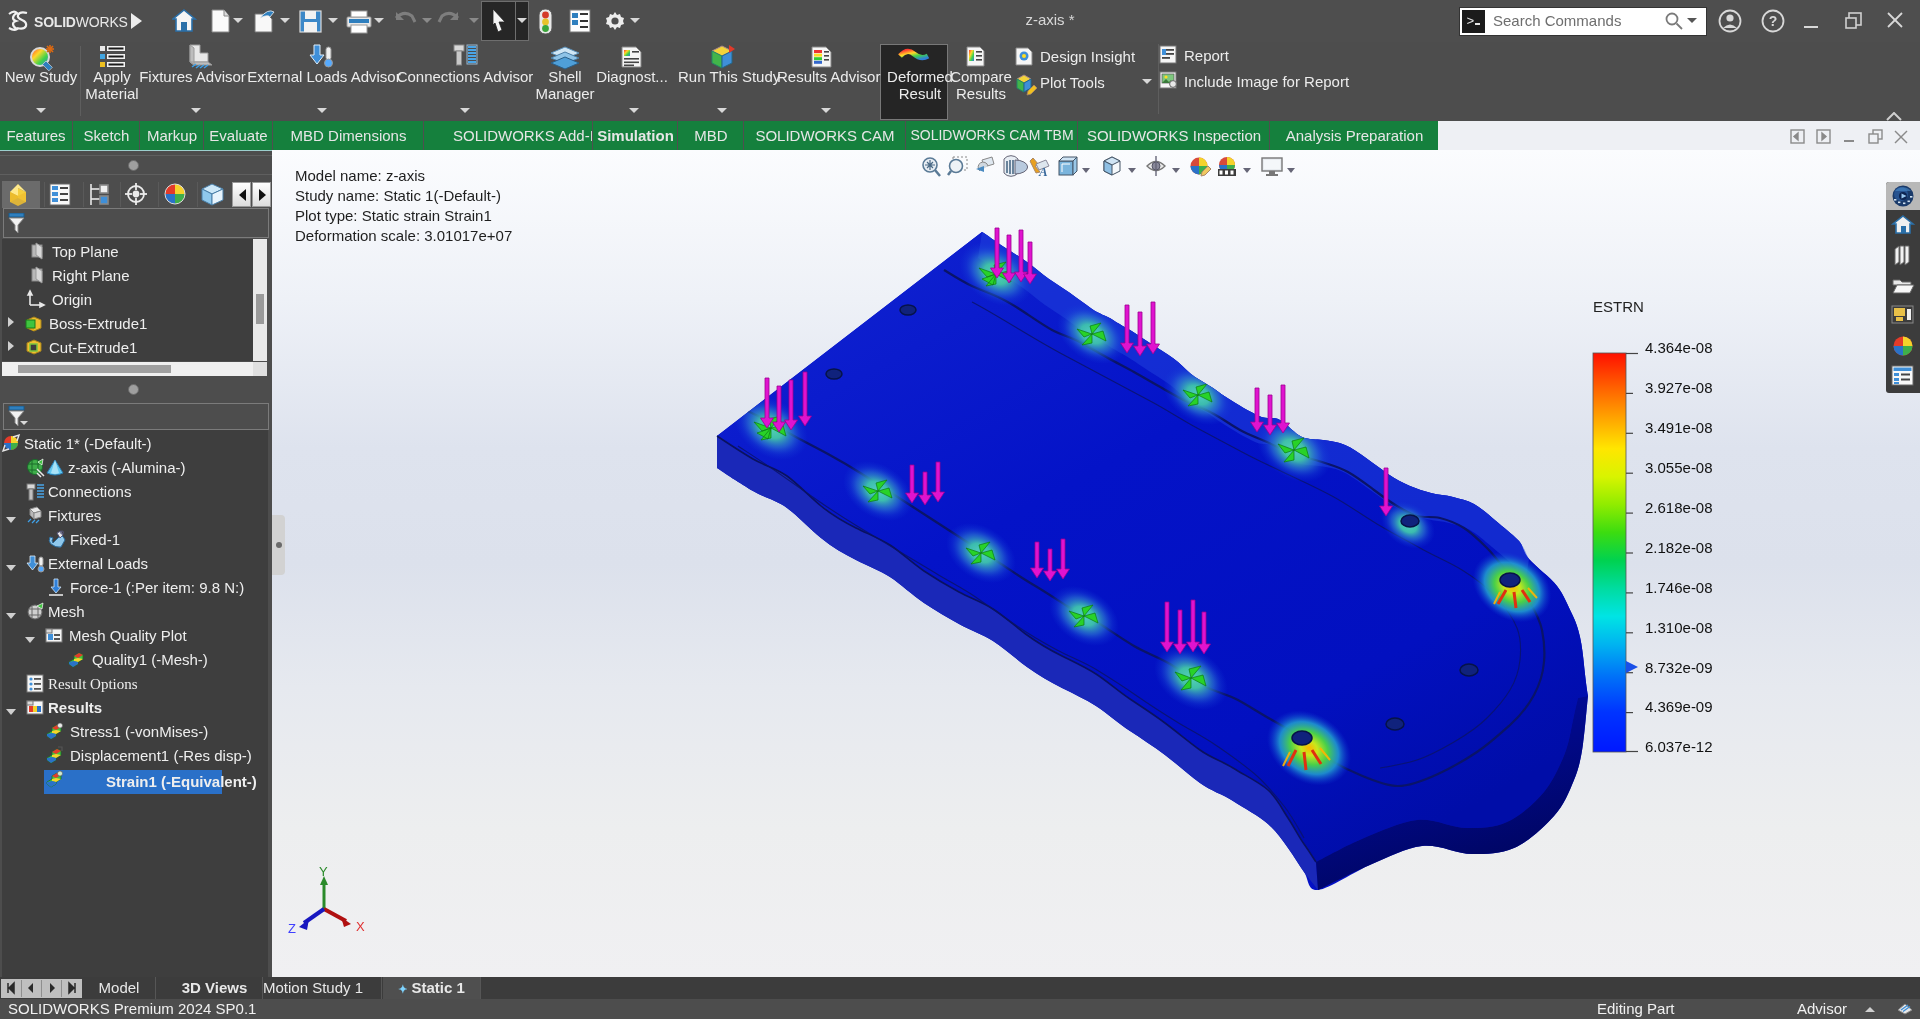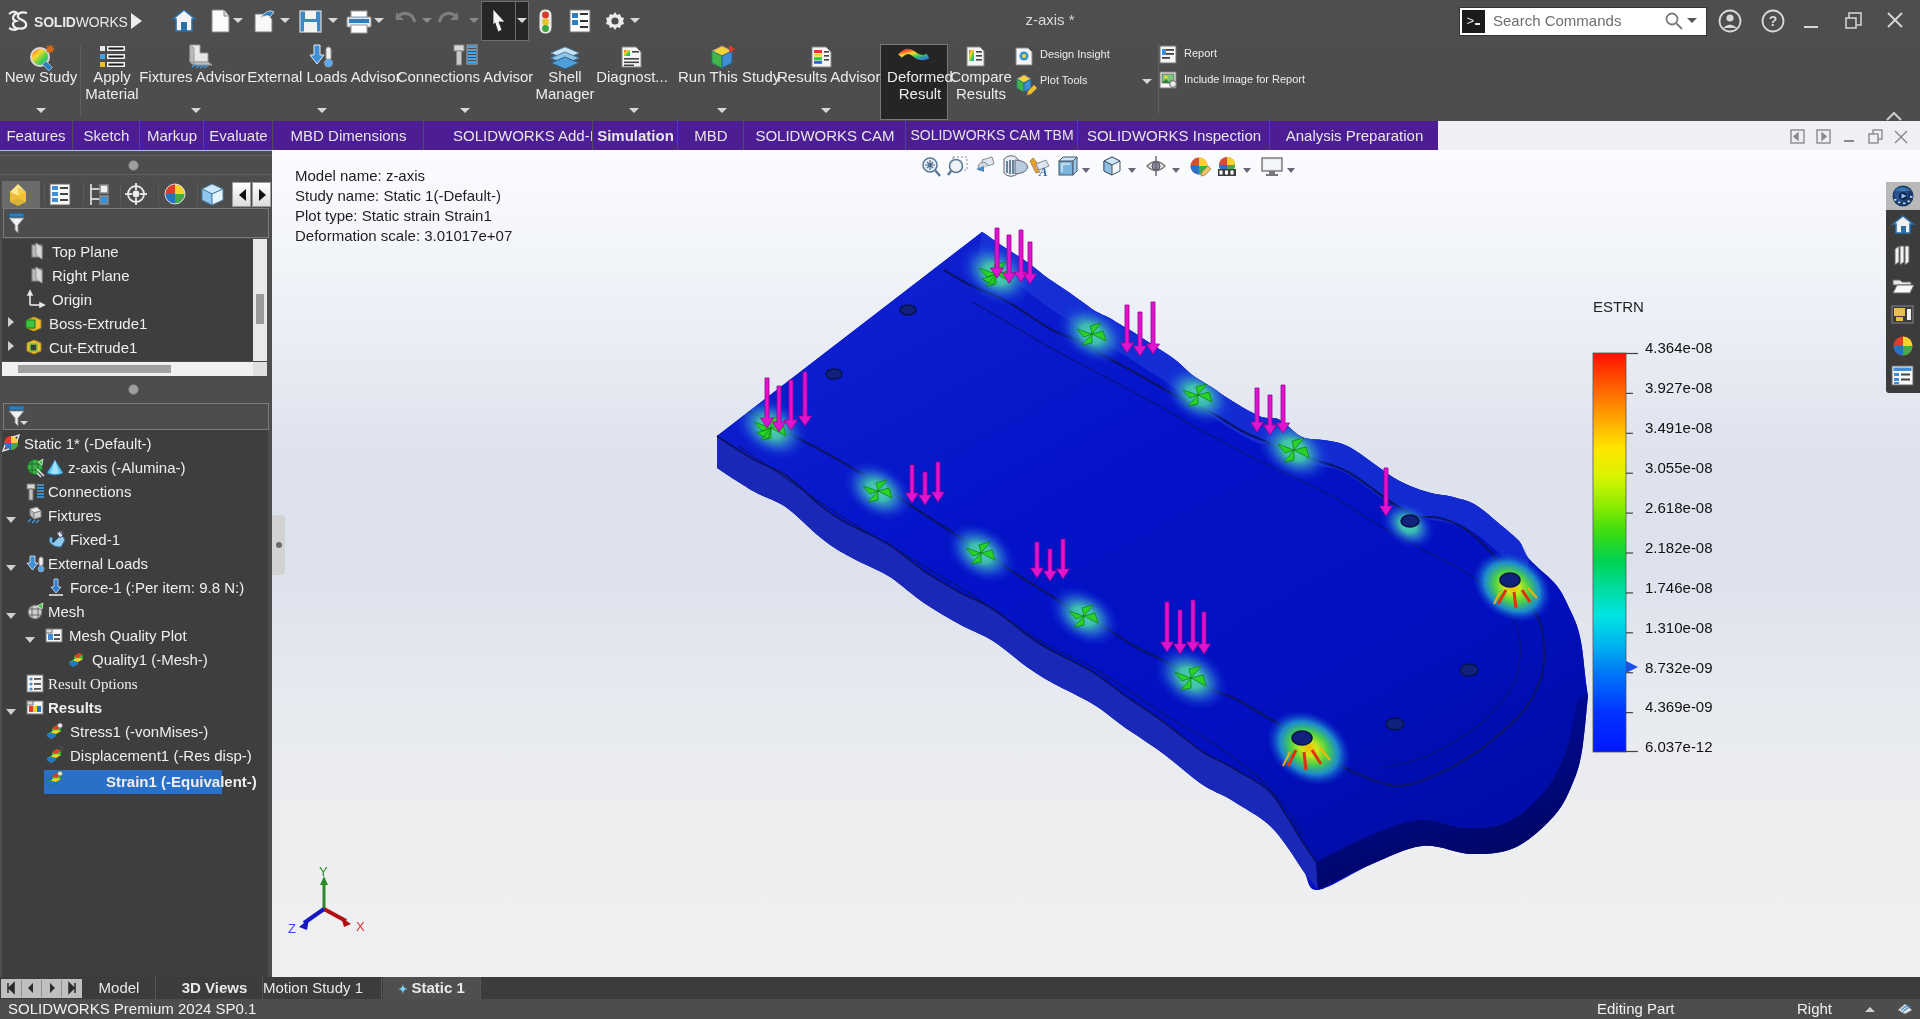--- a/index.html
+++ b/index.html
@@ -7,26 +7,26 @@
   body { position:relative; background:#4d4d4d; }
   .abs { position:absolute; }
 
   
   #titlebar { left:0; top:0; width:1920px; height:42px; background:#4e4e4e; }
   .tbtext { color:#e8e8e8; }
 
   
   #ribbon { left:0; top:42px; width:1920px; height:79px; background:#4d4d4d; }
   .rbtn { position:absolute; text-align:center; color:#ececec; font-size:15px; }
-  .rlabel { position:absolute; color:#ececec; font-size:11px; white-space:nowrap; }
+  .rlabel { position:absolute; color:#ececec; font-size:15px; white-space:nowrap; }
   .caret { position:absolute; width:0; height:0; border-left:5px solid transparent; border-right:5px solid transparent; border-top:5px solid #d8d8d8; }
   .rsep { position:absolute; top:4px; width:1px; height:70px; background:#5e5e5e; }
 
   
-  #tabrow { left:0; top:121px; width:1438px; height:29px; background:#4c1d95; }
+  #tabrow { left:0; top:121px; width:1438px; height:29px; background:#15803d; }
   .rtab { position:absolute; top:0; height:29px; line-height:29px; color:#e6e6e6; font-size:15px; text-align:center; border-right:1px solid #4f4f4f; white-space:nowrap; overflow:hidden; }
   #tabrow-right { left:1438px; top:121px; width:482px; height:29px; background:#eef0f4; }
 
   
   #viewport { left:272px; top:150px; width:1648px; height:827px;
     background:linear-gradient(180deg, #fbfcfe 0%, #eef1f7 18%, #dee3ee 36%, #dce1ec 50%, #e6e9ef 65%, #edeeef 82%, #f0f0f2 100%); }
   #vptext { left:295px; top:166px; color:#1e1e1e; font-size:15px; line-height:20px; }
 
   
   #leftpanel { left:0; top:150px; width:272px; height:827px; background:#4d4d4d; border-top:1px solid #9ccfce; }
@@ -1019,19 +1019,19 @@
       </g>
   </svg>
   <div class="btab" style="left:83px;width:73px;">Model</div>
   <div class="btab" style="left:167px;width:96px;font-weight:bold;">3D Views</div>
   <div class="btab" style="left:245px;width:137px;">Motion Study 1</div>
   <div class="btab" style="left:383px;width:98px;background:#4f4f4f;font-weight:bold;"><span style="color:#7fd4ff;font-size:11px;">✦</span> Static 1</div>
 </div>
 <div class="abs" id="statusbar">
     <span style="position:absolute;left:8px;top:1px;">SOLIDWORKS Premium 2024 SP0.1</span>
 <span style="position:absolute;left:1597px;top:1px;">Editing Part</span>
-<span style="position:absolute;left:1797px;top:1px;">Right</span>
+<span style="position:absolute;left:1797px;top:1px;">Advisor</span>
 <div style="position:absolute;left:1865px;top:8px;width:0;height:0;border-left:5px solid transparent;border-right:5px solid transparent;border-bottom:5px solid #cfcfcf;"></div>
 <svg style="position:absolute;left:1896px;top:3px;" width="18" height="14" viewBox="0 0 18 14">
   <path d="M2 8 L9 2 L16 8 L9 12 Z" fill="#e8e8e8" stroke="#888"></path>
   <path d="M5 8 L12 3 M7 9.5 L14 4.5" stroke="#3f8fd8" stroke-width="1.4"></path>
 </svg>
 </div>
 
 </body></html>

